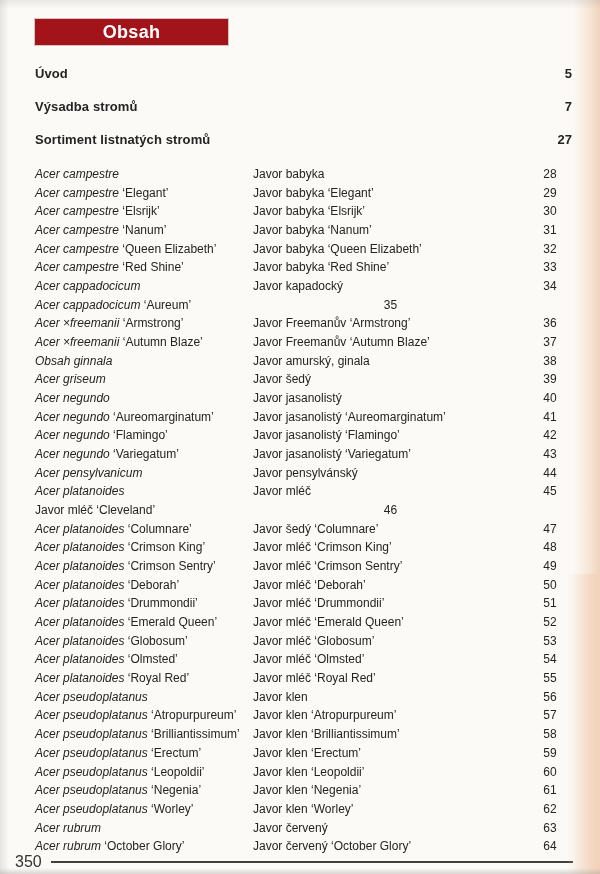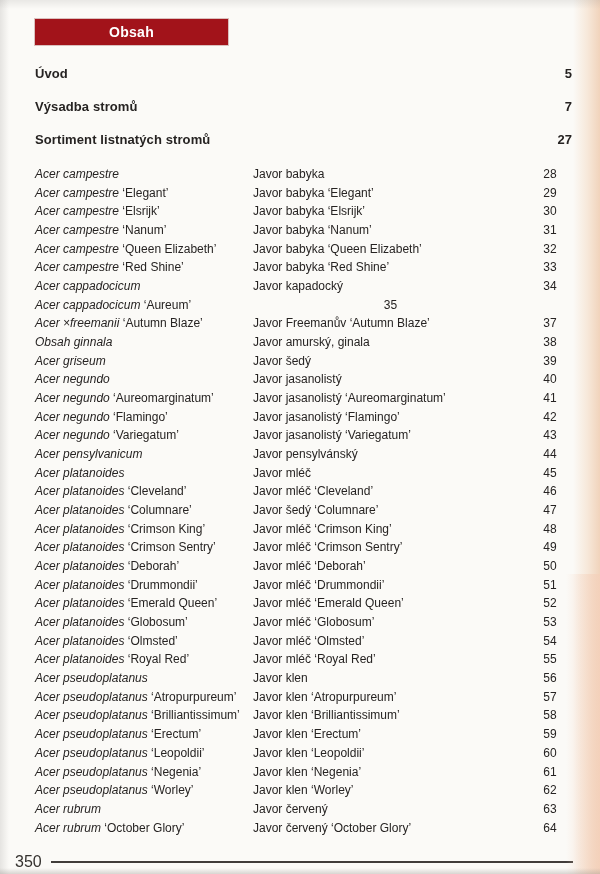--- a/index.html
+++ b/index.html
@@ -21,21 +21,21 @@
     background:linear-gradient(to bottom,rgba(140,138,136,0.16),rgba(140,138,136,0));}
   .edge-bottom{bottom:0;left:0;width:100%;height:6px;
     background:linear-gradient(to top,rgba(150,144,138,0.35),rgba(150,144,138,0));}
 
   .banner{
     position:absolute;left:35px;top:19px;width:193px;height:26px;
     background:var(--banner-red,#a2131a);
     display:flex;align-items:center;justify-content:center;
     box-shadow:0 0 0 1px rgba(120,20,20,0.25);
   }
-  .banner span{color:#ffffff;font-size:14px;font-weight:600;letter-spacing:0.3px;}
+  .banner span{color:#ffffff;font-size:18px;font-weight:600;letter-spacing:0.3px;}
 
   .content{position:absolute;left:35px;top:66px;width:537px;color:var(--ink,#262322);}
 
   .chapter-row{display:flex;justify-content:space-between;align-items:baseline;
     height:15px;margin-bottom:18px;}
   .chapter-title{font-size:13px;font-weight:700;letter-spacing:0.1px;}
   .chapter-page{font-size:13px;font-weight:700;}
 
   .entries{margin-top:16px;}
   .entry-row{display:grid;grid-template-columns:218px 1fr 44px;align-items:center;
@@ -117,20 +117,25 @@
     <span class="latin"><span class="sci">Acer cappadocicum</span><span class="cv"></span></span>
     <span class="czech">Javor kapadocký</span>
     <span class="pg">34</span>
   </div>
 
   <div class="entry-row">
     <span class="latin"><span class="sci">Acer cappadocicum</span><span class="cv"> ‘Aureum’</span></span>
     <span class="pg">35</span>
   </div>
 
+  <div class="entry-row">
+    <span class="latin"><span class="sci">Acer ×freemanii</span><span class="cv"> ‘Armstrong’</span></span>
+    <span class="czech">Javor Freemanův ‘Armstrong’</span>
+    <span class="pg">36</span>
+  </div>
 
   <div class="entry-row">
     <span class="latin"><span class="sci">Acer ×freemanii</span><span class="cv"> ‘Autumn Blaze’</span></span>
     <span class="czech">Javor Freemanův ‘Autumn Blaze’</span>
     <span class="pg">37</span>
   </div>
 
   <div class="entry-row">
     <span class="latin"><span class="sci">Obsah ginnala</span><span class="cv"></span></span>
     <span class="czech">Javor amurský, ginala</span>
@@ -173,21 +178,20 @@
     <span class="pg">44</span>
   </div>
 
   <div class="entry-row">
     <span class="latin"><span class="sci">Acer platanoides</span><span class="cv"></span></span>
     <span class="czech">Javor mléč</span>
     <span class="pg">45</span>
   </div>
 
   <div class="entry-row">
-    <span class="latin"><span class="sci">Acer platanoides</span><span class="cv"> ‘Cleveland’</span></span>
     <span class="czech">Javor mléč ‘Cleveland’</span>
     <span class="pg">46</span>
   </div>
 
   <div class="entry-row">
     <span class="latin"><span class="sci">Acer platanoides</span><span class="cv"> ‘Columnare’</span></span>
     <span class="czech">Javor šedý ‘Columnare’</span>
     <span class="pg">47</span>
   </div>
 

